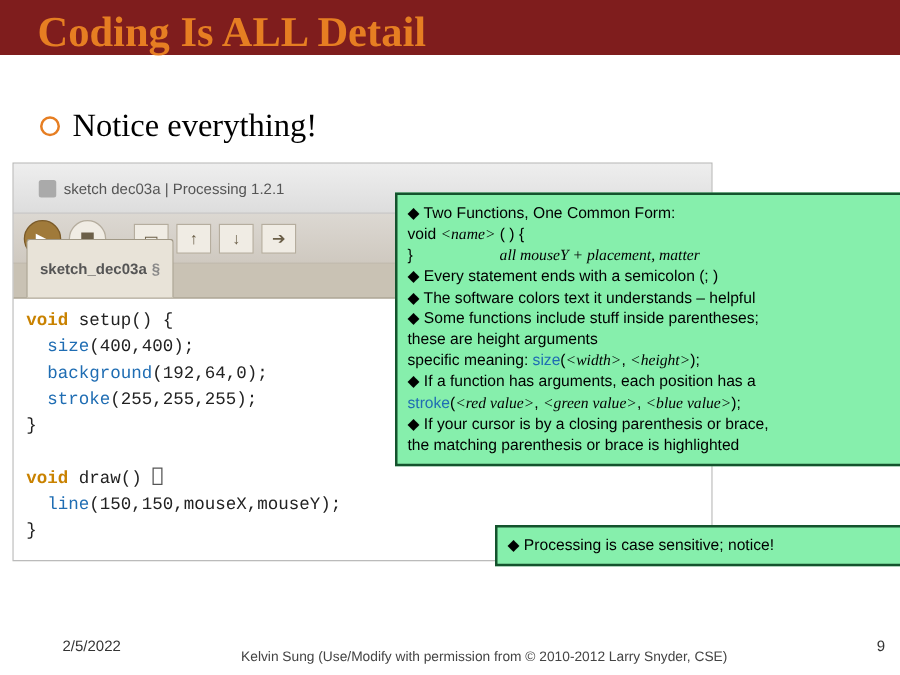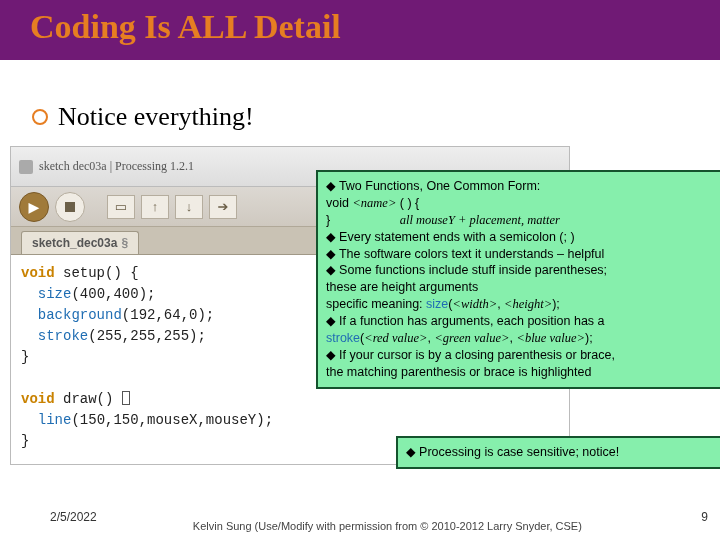--- a/index.html
+++ b/index.html
@@ -5,22 +5,22 @@
   * { margin: 0; padding: 0; box-sizing: border-box; }
   body {
     width: 720px;
     height: 540px;
     background: #fff;
     font-family: Arial, Helvetica, sans-serif;
     position: relative;
     overflow: hidden;
   }
   .title-bar {
-    background: #701a75;
-    height: 60px;
+    background: #7f1d1d;
+    height: 44px;
     padding: 8px 0 0 30px;
   }
   .title-text {
     font-family: Georgia, 'Times New Roman', serif;
     font-size: 34px;
     font-weight: bold;
     color: #e67e22;
   }
   .bullet-row {
     display: flex;
@@ -55,24 +55,23 @@
     background: #f4f2f0;
     font-family: Verdana, sans-serif;
     font-size: 12px;
   }
   .ide-titlebar {
     height: 40px;
     background: linear-gradient(#eee, #ddd);
     border-bottom: 1px solid #bbb;
     display: flex;
     align-items: center;
-    padding-left: 8px;
+    padding-left: 20px;
     color: #555;
     font-size: 12px;
-    font-family: Liberation Serif, serif;
   }
   .ide-appicon {
     width: 14px; height: 14px;
     background: #aaa;
     border-radius: 2px;
     margin-right: 6px;
   }
   .ide-toolbar {
     height: 40px;
     background: linear-gradient(#dcd8d2, #cfc9c0);
@@ -109,21 +108,21 @@
     display: flex;
     align-items: flex-end;
     padding-left: 10px;
     border-bottom: 1px solid #a09886;
   }
   .tab {
     background: #e8e3d8;
     border: 1px solid #a09886;
     border-bottom: none;
     border-radius: 3px 3px 0 0;
-    padding: 4px 10px;
+    padding: 16px 10px;
     font-size: 12px;
     font-weight: bold;
     color: #555;
     display: flex;
     align-items: center;
     gap: 4px;
   }
   .tab .sect { color: #888; }
   .ide-code {
     background: #fff;

